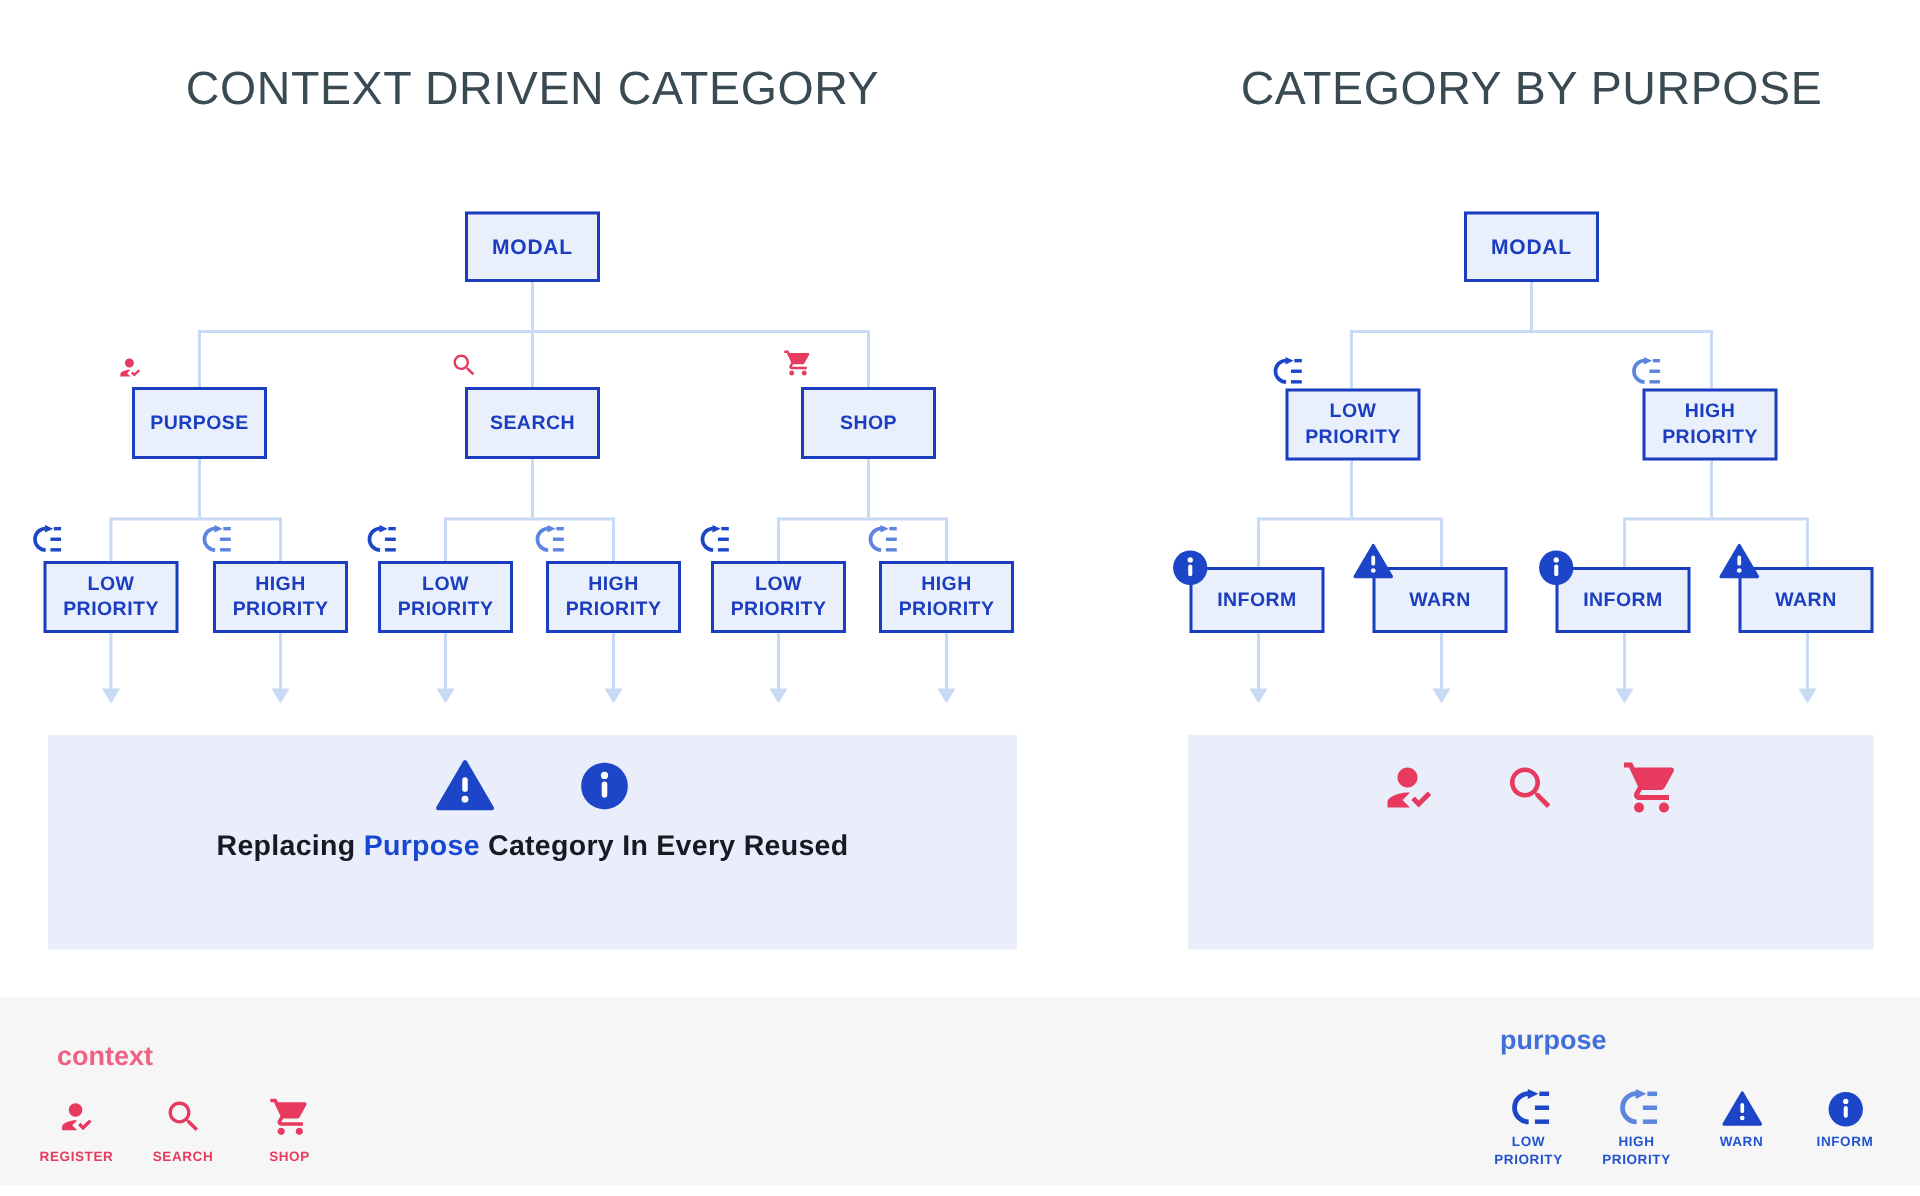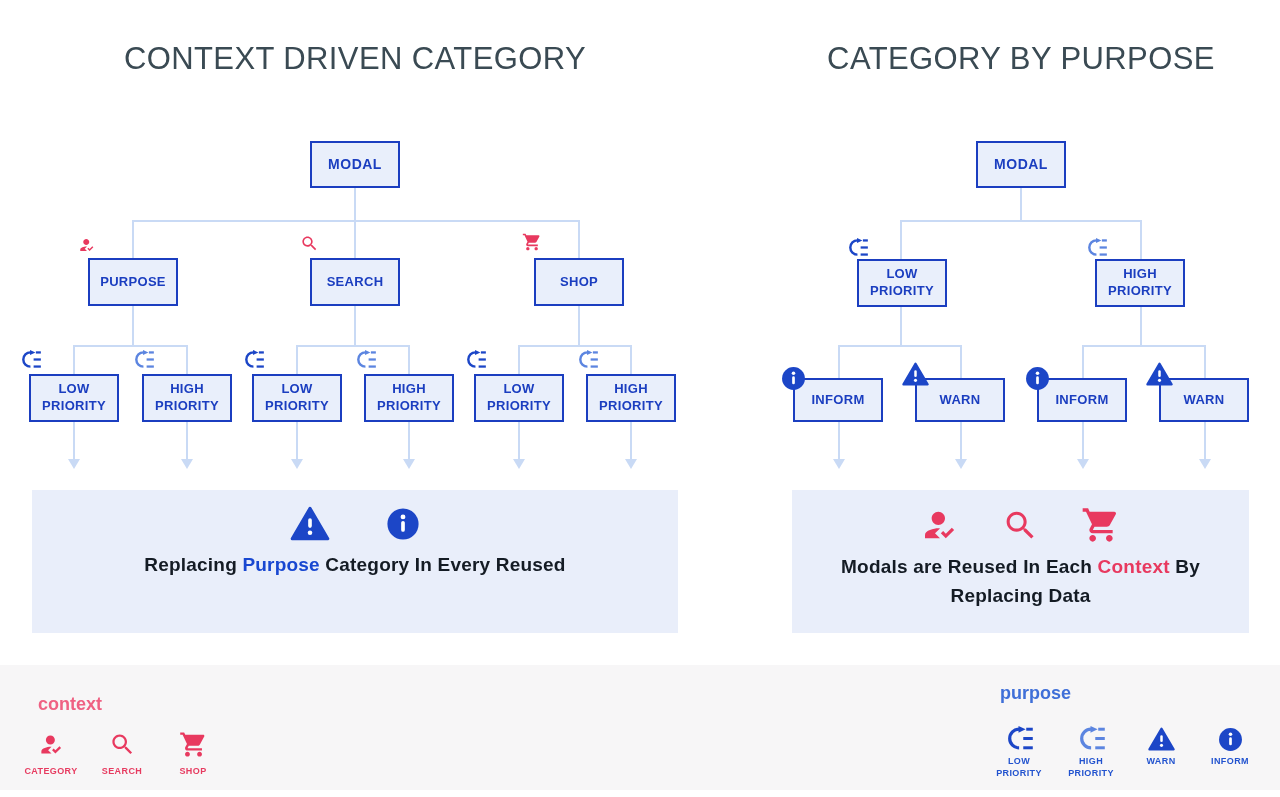--- a/index.html
+++ b/index.html
@@ -293,45 +293,41 @@
           <svg width="37" height="37">
             <use href="#i-search"></use>
           </svg>
         </span>
       <span class="pink">
           <svg width="40" height="40">
             <use href="#i-cart"></use>
           </svg>
         </span>
     </div>
-    <div class="txt" style="margin-top:8px">
-      <div><span>Modals are Reused In Each </span><span class="hl-pink">Context</span><span> By</span></div>
-      <div><span>Replacing Data</span></div>
-    </div>
   </div>
 
   <div class="band"></div>
 
   <div class="legend-title context" style="left:38px;top:694px">context</div>
   <span class="ic pink" style="left:38px;top:731px">
       <svg width="27" height="27">
         <use href="#i-person-check"></use>
       </svg>
     </span>
   <span class="ic pink" style="left:109px;top:731px">
       <svg width="27" height="27">
         <use href="#i-search"></use>
       </svg>
     </span>
   <span class="ic pink" style="left:179px;top:730px">
       <svg width="29" height="29">
         <use href="#i-cart"></use>
       </svg>
     </span>
-  <div class="llabel pink" style="left:11px;top:765px">CATEGORY</div>
+  <div class="llabel pink" style="left:11px;top:765px">REGISTER</div>
   <div class="llabel pink" style="left:82px;top:765px">SEARCH</div>
   <div class="llabel pink" style="left:153px;top:765px">SHOP</div>
 
   <div class="legend-title purpose" style="left:1000px;top:683px">purpose</div>
   <span class="ic blue" style="left:1004px;top:726px">
       <svg width="29" height="25">
         <use href="#i-lowpri"></use>
       </svg>
     </span>
   <span class="ic blue-light" style="left:1076px;top:726px">

